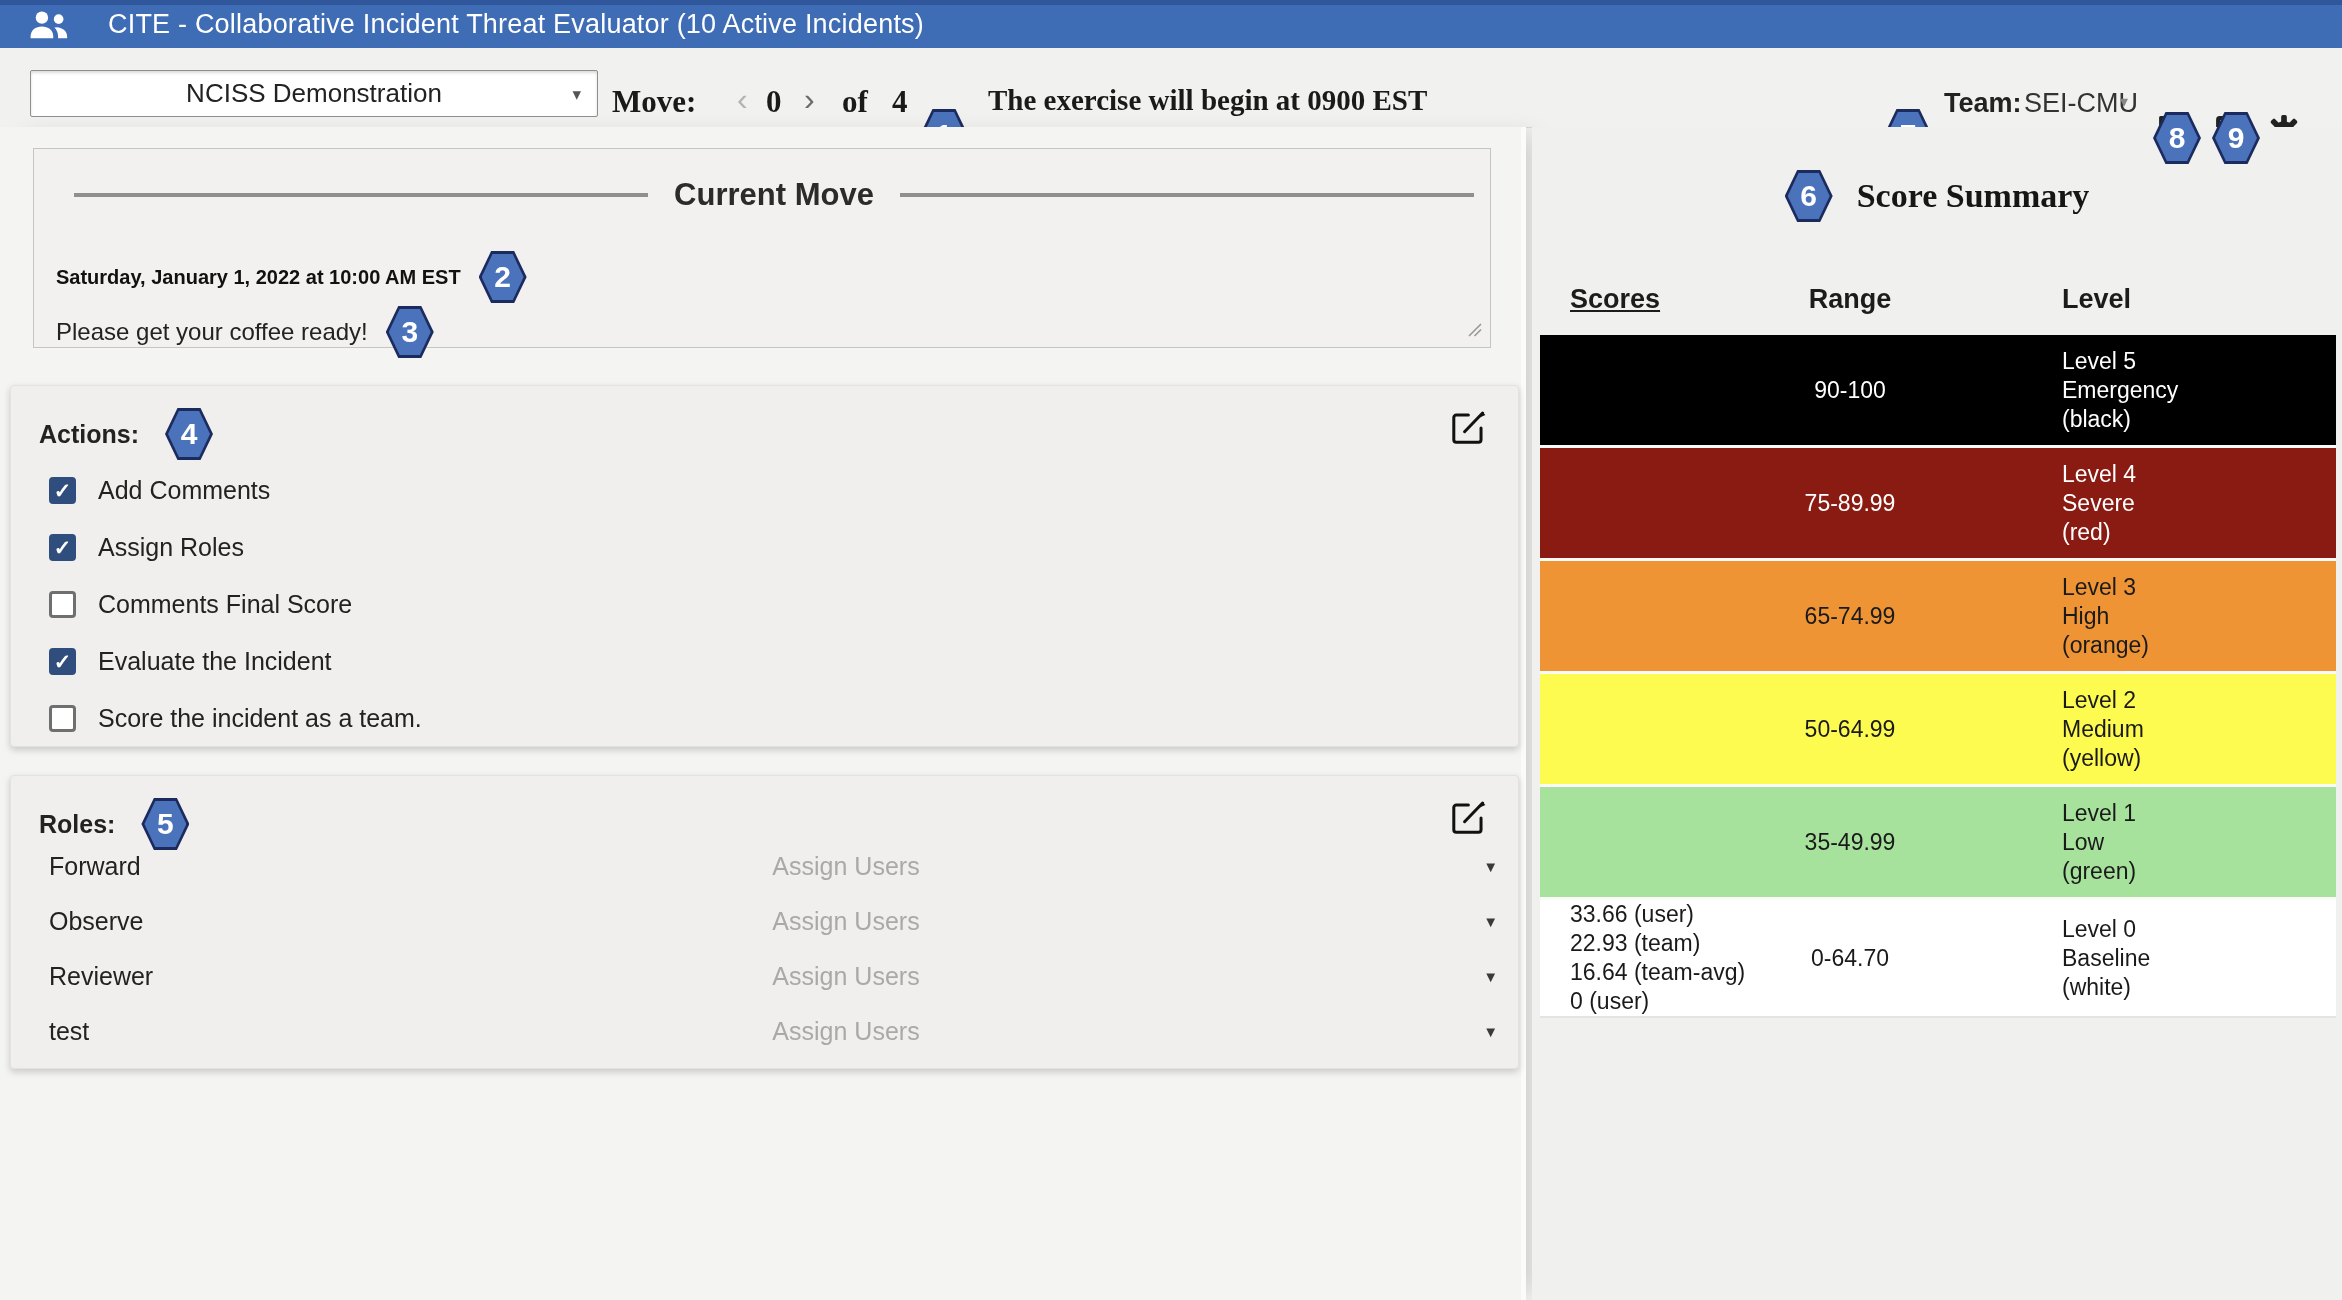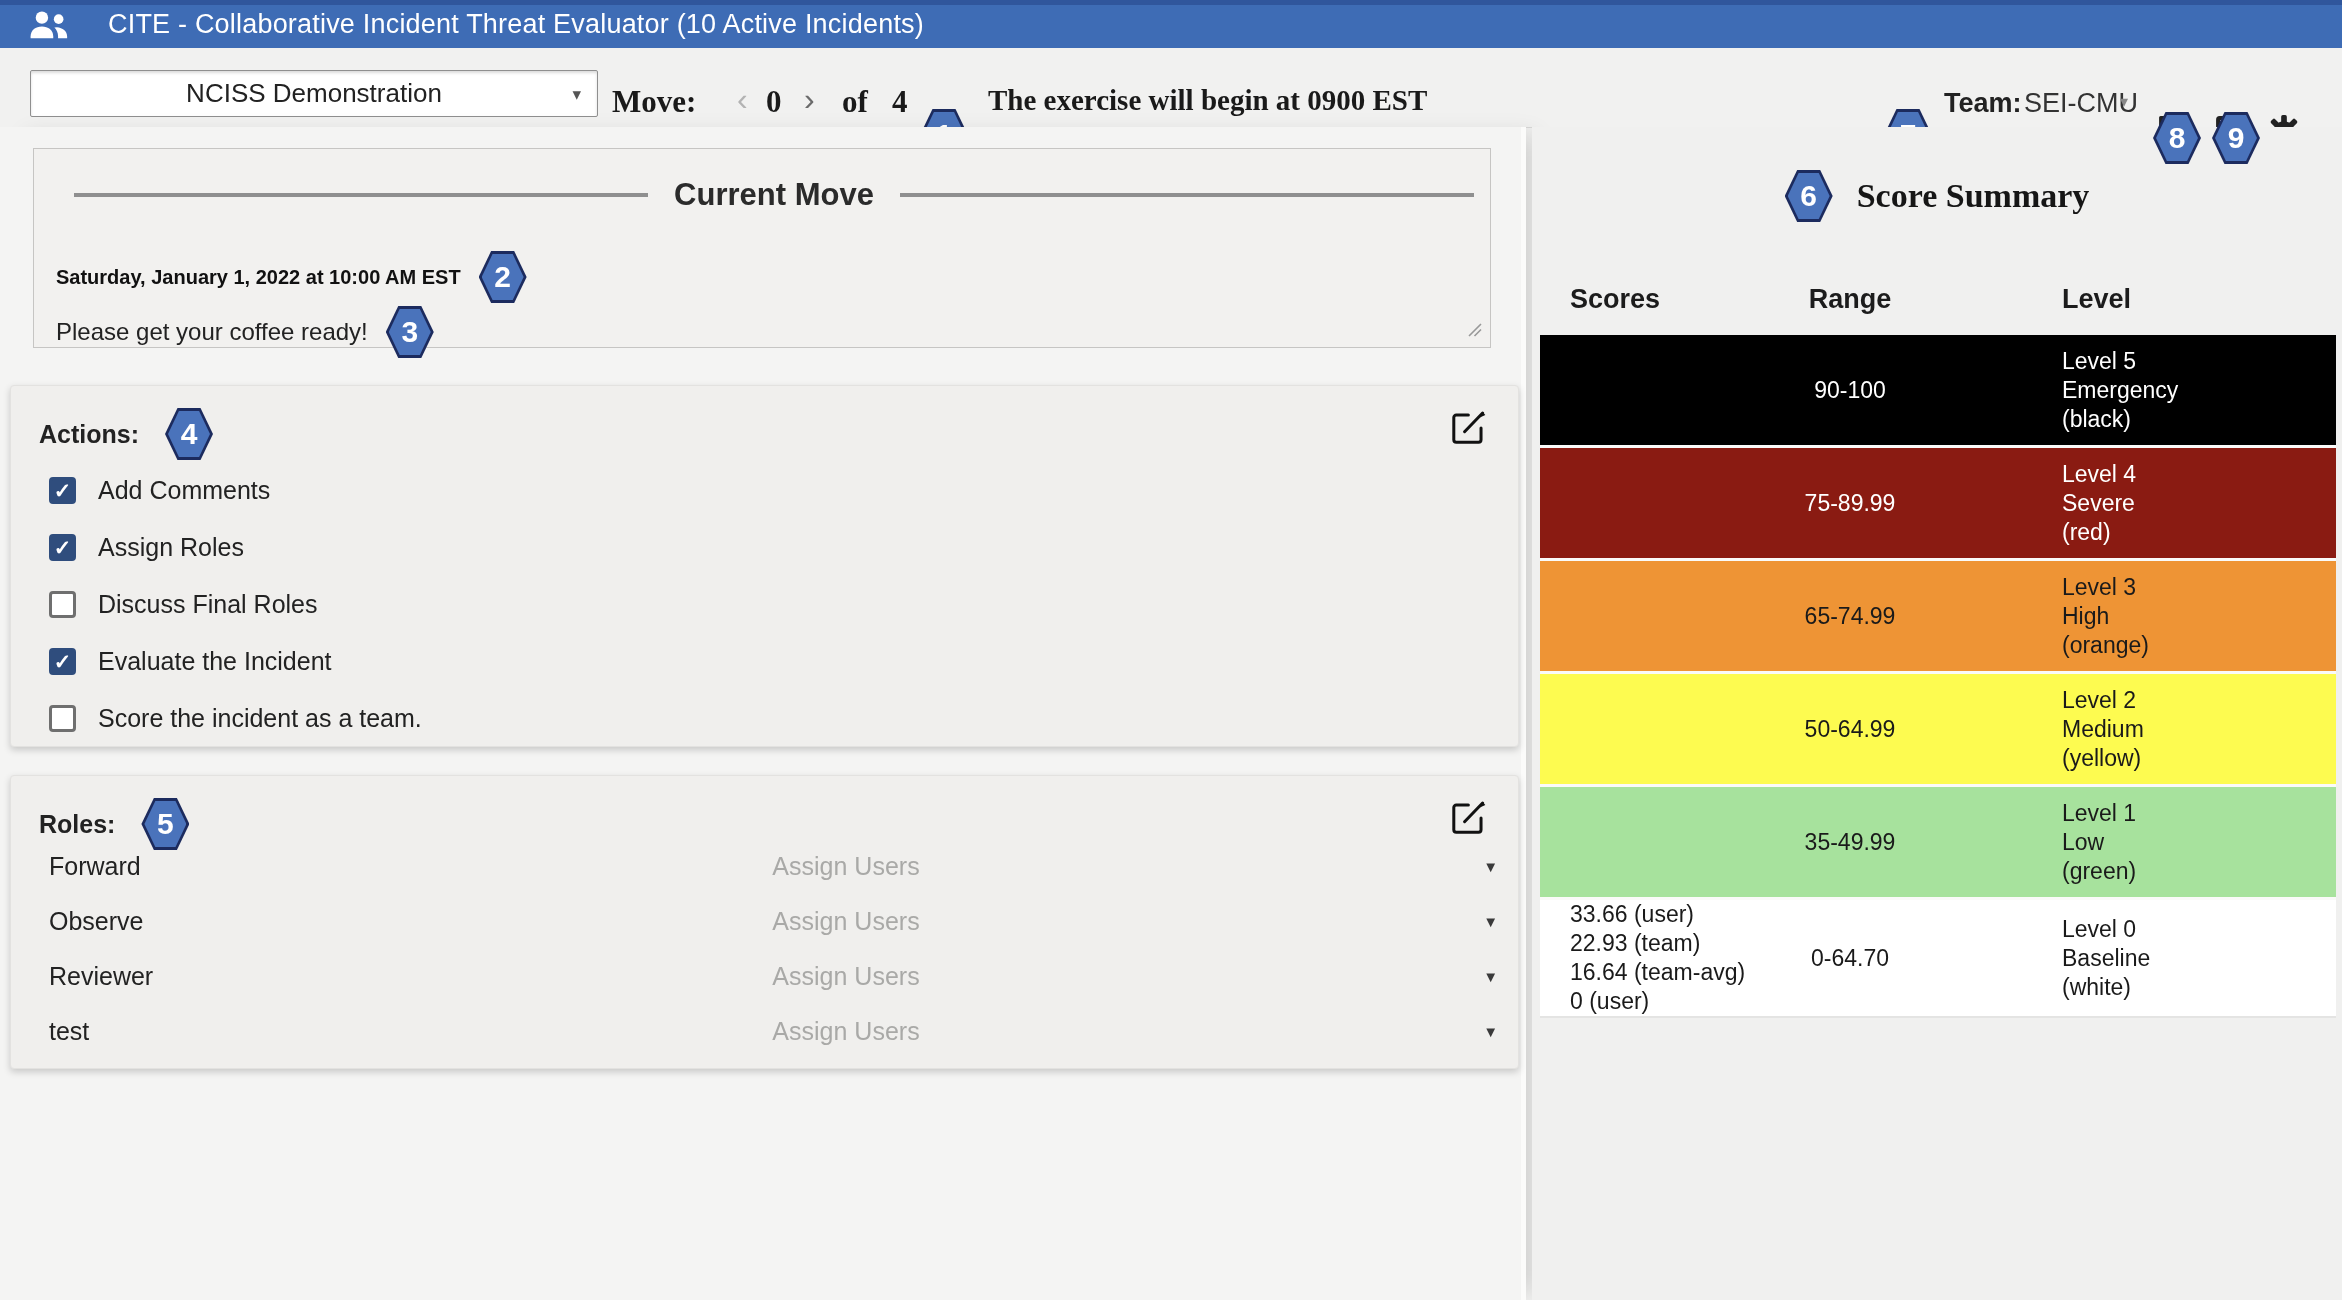--- a/index.html
+++ b/index.html
@@ -86,21 +86,21 @@
   .role-caret{position:absolute;right:20px;top:50%;transform:translateY(-50%);font-size:15px;color:#3a3a3a;}
 
   
   .right-col{position:absolute;left:1532px;top:127px;width:810px;height:1173px;background:#f0f0ef;}
   .score-heading{margin-top:42px;display:flex;align-items:center;justify-content:center;gap:24px;height:54px;}
   .score-title{font-family:"Liberation Serif",serif;font-weight:700;font-size:34px;color:#161616;}
   .score-table{margin:50px 6px 0 8px;}
   .score-cols{display:grid;grid-template-columns:210px 200px 1fr;height:52px;align-items:center;
               margin-bottom:10px;}
   .col-h{font-size:27px;font-weight:700;color:#1c1c1c;}
-  .col-h.scores{padding-left:30px;} .col-h.range{text-align:center;} .col-h.level{padding-left:112px;}
+  .col-h.scores{padding-left:30px;text-decoration:underline;} .col-h.range{text-align:center;} .col-h.level{padding-left:112px;}
   .score-row{display:grid;grid-template-columns:210px 200px 1fr;min-height:110px;align-items:center;}
   .score-row + .score-row{border-top:3px solid #fafaf9;}
   .score-row.last{border-bottom:2px solid #e4e4e3;}
   .cell-scores{padding-left:30px;font-size:23px;line-height:29px;}
   .cell-range{text-align:center;font-size:23px;}
   .cell-level{padding-left:112px;font-size:23px;line-height:29px;}
 </style>
 </head>
 <body>
 
@@ -234,21 +234,21 @@
           <div class="check-row">
             <span class="checkbox checked">✓</span>
             <span class="check-label">Add Comments</span>
           </div>
           <div class="check-row">
             <span class="checkbox checked">✓</span>
             <span class="check-label">Assign Roles</span>
           </div>
           <div class="check-row">
             <span class="checkbox unchecked"></span>
-            <span class="check-label">Discuss Final Roles</span>
+            <span class="check-label">Comments Final Score</span>
           </div>
           <div class="check-row">
             <span class="checkbox checked">✓</span>
             <span class="check-label">Evaluate the Incident</span>
           </div>
           <div class="check-row">
             <span class="checkbox unchecked"></span>
             <span class="check-label">Score the incident as a team.</span>
           </div>
         </div>

